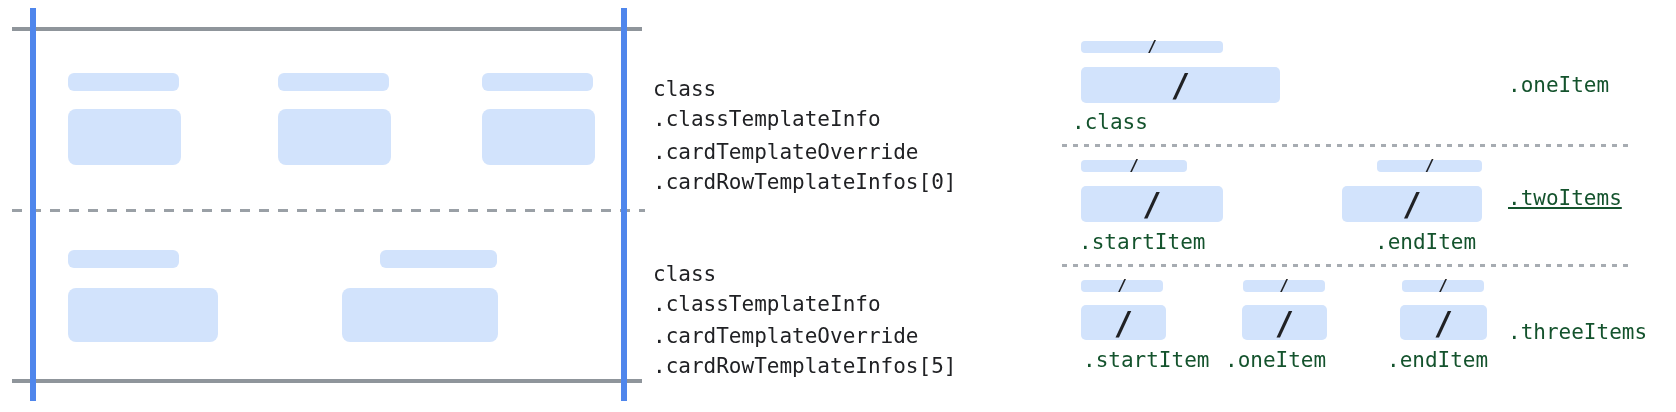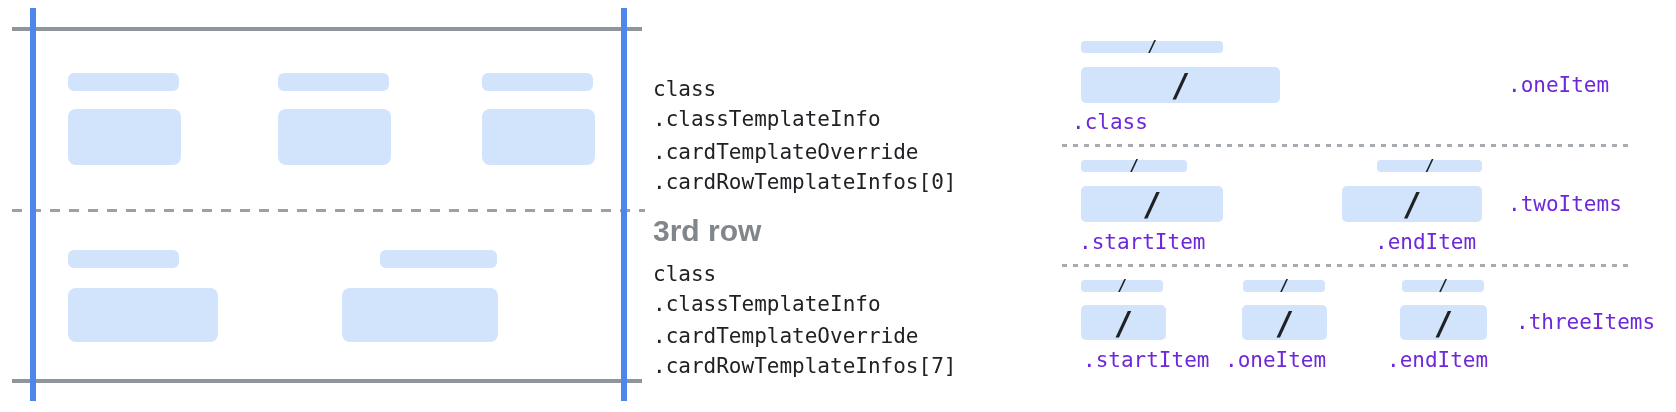--- a/index.html
+++ b/index.html
@@ -30,21 +30,21 @@
   
   .heading{
     position:absolute;font-size:30px;font-weight:bold;color:#80868b;line-height:32px;
   }
   .code{
     position:absolute;font-family:"DejaVu Sans Mono", monospace;font-size:21px;
     color:#202124;line-height:30px;white-space:pre;
   }
   .mlabel{
     position:absolute;font-family:"DejaVu Sans Mono", monospace;font-size:21px;
-    color:#6d28d9;line-height:22px;white-space:pre;
+    color:#14532d;line-height:22px;white-space:pre;
   }
 </style>
 </head>
 <body>
 
 <div id="stage">
 
   <div class="hline" style="left:12px;top:27px;width:630px;"></div>
   <div class="hline" style="left:12px;top:379px;width:630px;"></div>
   <div class="dash-card" style="left:12px;top:209px;width:633px;"></div>
@@ -61,25 +61,24 @@
   <div class="bar" style="left:68px;top:250px;width:111px;height:18px;"></div>
   <div class="bar big" style="left:68px;top:288px;width:150px;height:54px;"></div>
   <div class="bar" style="left:380px;top:250px;width:117px;height:18px;"></div>
   <div class="bar big" style="left:342px;top:288px;width:156px;height:54px;"></div>
 
   <div class="code" style="left:653px;top:74px;">class</div>
   <div class="code" style="left:653px;top:104px;">.classTemplateInfo</div>
   <div class="code" style="left:653px;top:137px;">.cardTemplateOverride</div>
   <div class="code" style="left:653px;top:167px;">.cardRowTemplateInfos[0]</div>
 
-  <div class="heading" style="left:653px;top:215px;">3rd row</div>
   <div class="code" style="left:653px;top:259px;">class</div>
   <div class="code" style="left:653px;top:289px;">.classTemplateInfo</div>
   <div class="code" style="left:653px;top:321px;">.cardTemplateOverride</div>
-  <div class="code" style="left:653px;top:351px;">.cardRowTemplateInfos[7]</div>
+  <div class="code" style="left:653px;top:351px;">.cardRowTemplateInfos[5]</div>
 
   <div class="bar" style="left:1081px;top:41px;width:142px;height:12px;border-radius:4px;"></div>
   <div class="slashwrap" style="left:1081px;top:38px;width:142px;height:18px;">
     <span class="slash sm">/</span>
   </div>
   <div class="bar big" style="left:1081px;top:67px;width:199px;height:36px;border-radius:5px;"></div>
   <div class="slashwrap" style="left:1081px;top:65px;width:199px;height:40px;">
     <span class="slash lg">/</span>
   </div>
   <div class="mlabel" style="left:1072px;top:111px;">.class</div>
@@ -99,21 +98,21 @@
 
   <div class="bar" style="left:1377px;top:160px;width:105px;height:12px;border-radius:4px;"></div>
   <div class="slashwrap" style="left:1377px;top:157px;width:105px;height:18px;">
     <span class="slash sm">/</span>
   </div>
   <div class="bar big" style="left:1342px;top:186px;width:140px;height:36px;border-radius:5px;"></div>
   <div class="slashwrap" style="left:1342px;top:184px;width:140px;height:40px;">
     <span class="slash lg">/</span>
   </div>
   <div class="mlabel" style="left:1375px;top:231px;">.endItem</div>
-  <div class="mlabel" style="left:1508px;top:193px;">.twoItems</div>
+  <div class="mlabel" style="left:1508px;top:187px;text-decoration:underline;">.twoItems</div>
 
   <div class="dash-right" style="left:1062px;top:264px;width:568px;"></div>
 
   <div class="bar" style="left:1081px;top:280px;width:82px;height:12px;border-radius:4px;"></div>
   <div class="slashwrap" style="left:1081px;top:277px;width:82px;height:18px;">
     <span class="slash sm">/</span>
   </div>
   <div class="bar big" style="left:1081px;top:305px;width:85px;height:35px;border-radius:5px;"></div>
   <div class="slashwrap" style="left:1081px;top:303px;width:85px;height:39px;">
     <span class="slash lg">/</span>
@@ -132,15 +131,15 @@
 
   <div class="bar" style="left:1402px;top:280px;width:82px;height:12px;border-radius:4px;"></div>
   <div class="slashwrap" style="left:1402px;top:277px;width:82px;height:18px;">
     <span class="slash sm">/</span>
   </div>
   <div class="bar big" style="left:1400px;top:305px;width:87px;height:35px;border-radius:5px;"></div>
   <div class="slashwrap" style="left:1400px;top:303px;width:87px;height:39px;">
     <span class="slash lg">/</span>
   </div>
   <div class="mlabel" style="left:1387px;top:349px;">.endItem</div>
-  <div class="mlabel" style="left:1508px;top:311px;margin-left:8px;">.threeItems</div>
+  <div class="mlabel" style="left:1508px;top:321px;">.threeItems</div>
 
 </div>
 
 </body></html>

